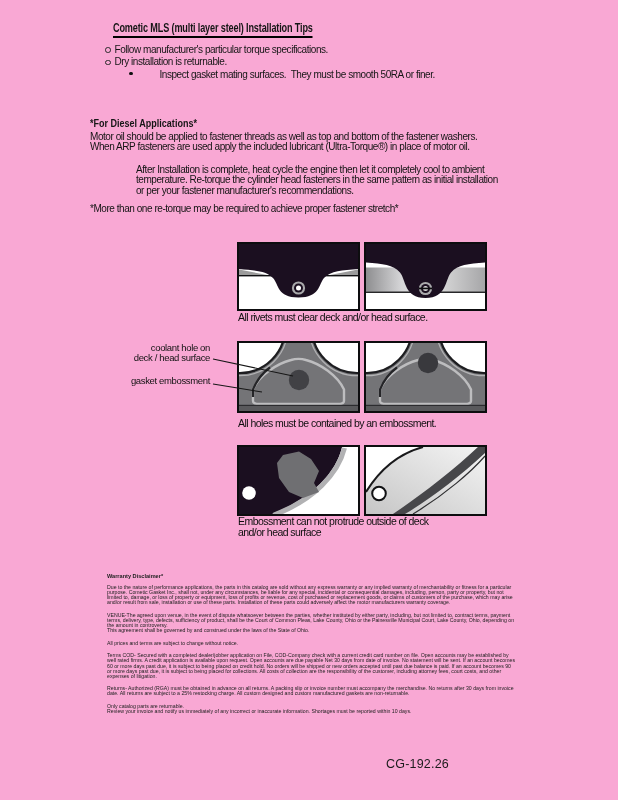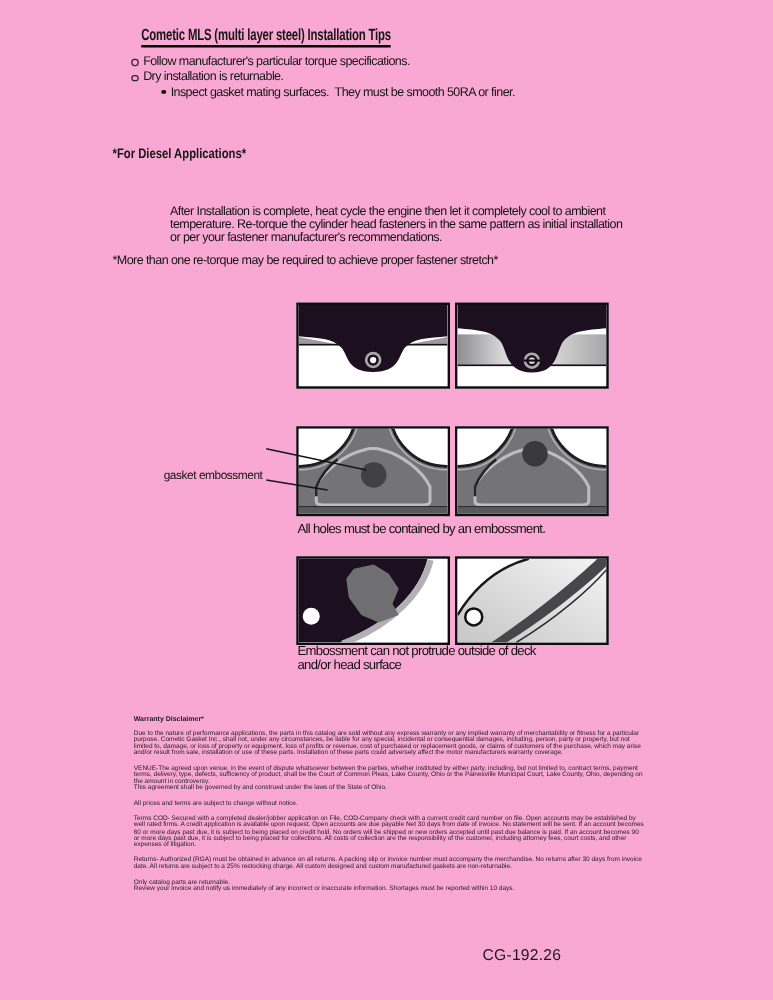--- a/index.html
+++ b/index.html
@@ -6,21 +6,21 @@
   .page{position:relative;width:618px;height:800px;background:#f9a8d4;overflow:hidden;
         font-family:Liberation Sans, sans-serif;color:#161616;}
 
   .title{position:absolute;left:113px;top:20px;font-size:13px;font-weight:bold;
          letter-spacing:-0.2px;white-space:pre;border-bottom:2px solid #000;padding-bottom:1px;
          transform:scaleX(0.70);transform-origin:0 0;}
 
   .bullets{position:absolute;left:105px;top:44px;}
   .b-row{display:flex;align-items:flex-start;height:12.3px;white-space:pre;
          font-size:10px;letter-spacing:-0.45px;}
-  .b-row.sub{margin-left:24px;}
+  .b-row.sub{margin-left:24px;gap:23px;}
   .dot{flex:0 0 auto;width:3.5px;height:3.5px;border-radius:50%;margin:3.4px 4px 0 0;}
   .dot.open{border:1px solid #2a2a2a;}
   .dot.filled{background:#101010;}
 
   .diesel-heading{position:absolute;left:90px;top:117px;font-size:11px;font-weight:bold;
                   white-space:pre;transform:scaleX(0.82);transform-origin:0 0;}
   .para{position:absolute;left:90px;font-size:10px;line-height:10.3px;
         letter-spacing:-0.45px;white-space:pre;color:#141414;}
   .p1{top:132px;} .p2{top:165px;margin-left:46px;} .p3{top:204px;}
 
@@ -48,20 +48,22 @@
 
   <div class="title">Cometic MLS (multi layer steel) Installation Tips</div>
 
   <div class="bullets">
     <div class="b-row"><span class="dot open"></span><span>Follow manufacturer's particular torque specifications.</span></div>
     <div class="b-row"><span class="dot open"></span><span>Dry installation is returnable.</span></div>
     <div class="b-row sub"><span class="dot filled"></span><span>Inspect gasket mating surfaces.  They must be smooth 50RA or finer.</span></div>
   </div>
 
   <div class="diesel-heading">*For Diesel Applications*</div>
+  <div class="para p1">Motor oil should be applied to fastener threads as well as top and bottom of the fastener washers.
+When ARP fasteners are used apply the included lubricant (Ultra-Torque®) in place of motor oil.</div>
   <div class="para p2">After Installation is complete, heat cycle the engine then let it completely cool to ambient
 temperature. Re-torque the cylinder head fasteners in the same pattern as initial installation
 or per your fastener manufacturer's recommendations.</div>
   <div class="para p3">*More than one re-torque may be required to achieve proper fastener stretch*</div>
 
   <div class="dg-label" style="left:237px;top:227px;">RIGHT</div>
   <div class="dg-label" style="left:364px;top:227px;">WRONG</div>
 
   <div class="panel" style="left:237px;top:242px;height:69px;">
     <svg viewBox="0 0 119 65" preserveAspectRatio="none">
@@ -88,24 +90,27 @@
       <rect x="0" y="0" width="119" height="65" fill="#ffffff"></rect>
       <rect x="0" y="23.5" width="119" height="24" fill="url(#gradA)"></rect>
       <rect x="0" y="47.5" width="119" height="1.4" fill="#101012"></rect>
       <path d="M0,0 H119 V18.5 C102,20 92,20.5 85,28.5 C79,35.5 81,54 59.5,54 C38,54 40,35.5 34,28.5 C27,20.5 17,20 0,18.5 Z" fill="#1b0f20"></path>
       <circle cx="59.5" cy="44.5" r="6.6" fill="#ababad"></circle>
       <circle cx="59.5" cy="44.5" r="4.5" fill="#1b0f20"></circle>
       <circle cx="59.5" cy="44.5" r="2.5" fill="#dddddd"></circle>
       <rect x="52.8" y="43.6" width="13.4" height="1.7" fill="#0c0c0e"></rect>
     </svg>
   </div>
+  <div class="caption" style="top:312px;">All rivets must clear deck and/or head surface.</div>
 
   <div class="dg-label" style="left:237px;top:325px;">RIGHT</div>
   <div class="dg-label" style="left:364px;top:325px;">WRONG</div>
 
+  <div class="callout" style="left:98px;top:343px;">coolant hole on
+deck / head surface</div>
   <div class="callout" style="left:98px;top:376px;">gasket embossment</div>
 
   <div class="panel" style="left:237px;top:341px;height:72px;">
     <svg viewBox="0 0 119 68" preserveAspectRatio="none">
       <rect x="0" y="0" width="119" height="68" fill="#747477"></rect>
       <circle cx="1" cy="-15" r="47.7" fill="none" stroke="#b3b3b5" stroke-width="1.2"></circle>
       <circle cx="118" cy="-15" r="47.7" fill="none" stroke="#b3b3b5" stroke-width="1.2"></circle>
       <circle cx="1" cy="-15" r="45" fill="#ffffff" stroke="#1d1d20" stroke-width="2.2"></circle>
       <circle cx="118" cy="-15" r="45" fill="#ffffff" stroke="#1d1d20" stroke-width="2.2"></circle>
       <path d="M14,58 L14,46.5 C20,32.5 38,20.5 52,17 C57,15.5 62,15.5 67,17 C81,20.5 98.5,32.5 105,46.5 L105,58 C105,60.5 102.5,61 99,61 L20,61 C16.5,61 14,60.5 14,58 Z" fill="none" stroke="#bdbdbf" stroke-width="2.4"></path>

